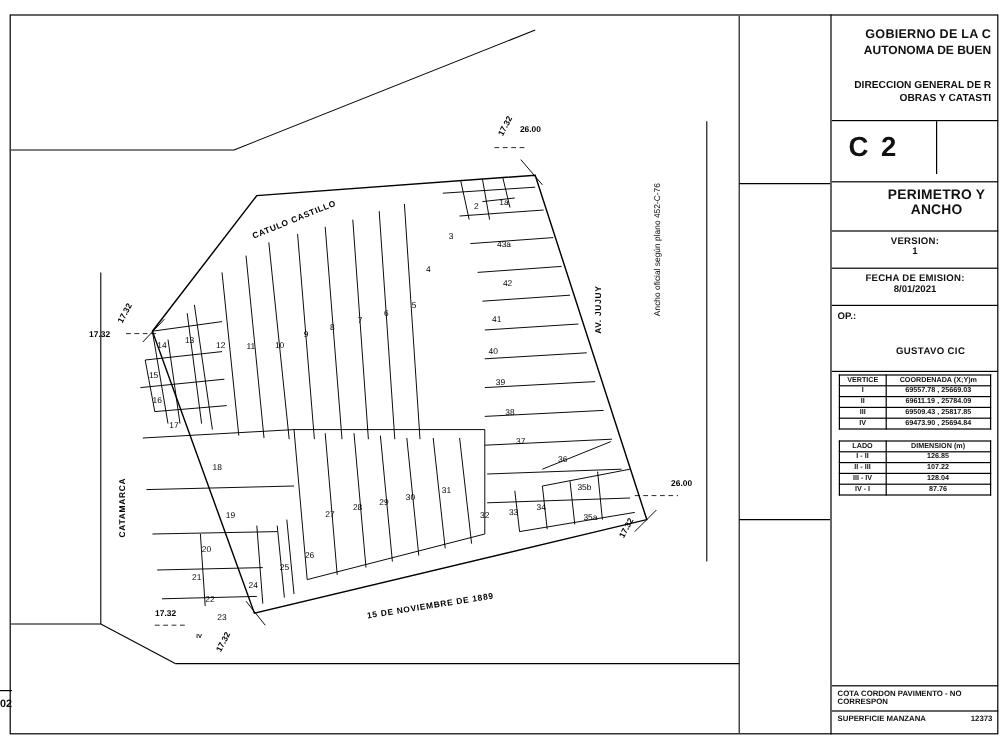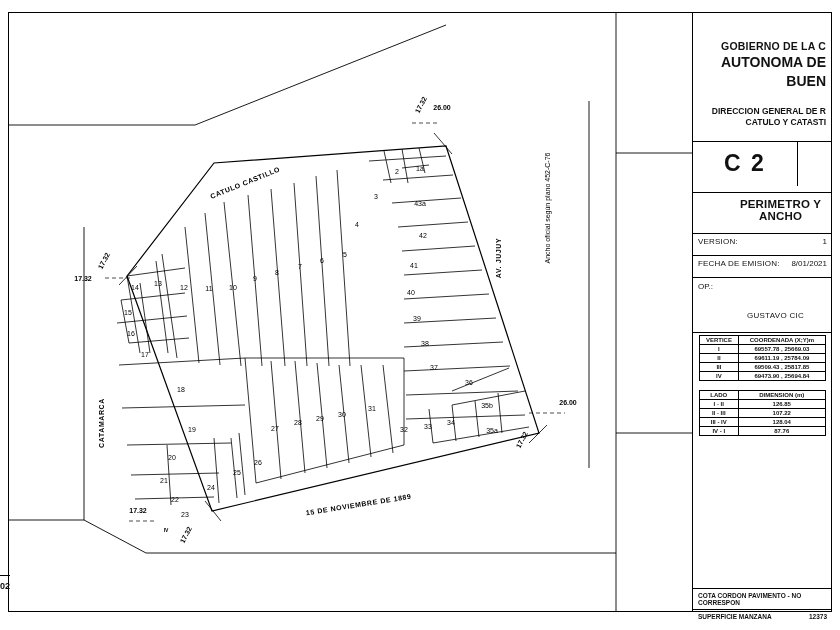--- a/index.html
+++ b/index.html
@@ -15,43 +15,43 @@
     position:absolute;left:8px;top:12px;width:824px;height:600px;
     border:1px solid #000;box-sizing:border-box;
   }
   
   .vdiv{position:absolute;left:692px;top:12px;width:1px;height:600px;background:#000;}
 
   
   .draw{position:absolute;left:9px;top:13px;width:683px;height:598px;overflow:hidden;}
 
   
-  .title-block{position:absolute;left:693px;top:25px;width:139px;height:598px;overflow:hidden;}
+  .title-block{position:absolute;left:693px;top:8px;width:139px;height:598px;overflow:hidden;}
   .tb-head{padding:14px 6px 6px 6px;text-align:right;}
   .tb-head div{font-weight:bold;line-height:1.35;}
   .tb-l1{font-size:10.5px;letter-spacing:.2px;}
-  .tb-l2{font-size:14px;}
+  .tb-l2{font-size:10px;}
   .tb-l3{font-size:8.5px;margin-top:15px;}
   .tb-l4{font-size:8.5px;}
 
   .tb-hr{height:1px;background:#000;margin:6px 0 0 0;}
 
-  .tb-code-row{display:flex;align-items:stretch;height:44px;}
+  .tb-code-row{display:flex;align-items:stretch;height:44px;gap:17px;}
   .tb-code{flex:1;display:flex;align-items:center;justify-content:center;
            font-size:23px;font-weight:bold;letter-spacing:2px;}
   .tb-code-sep{width:1px;background:#000;}
   .tb-code-r{width:34px;}
 
   .tb-title{font-size:11.5px;font-weight:bold;text-align:center;padding:5px 2px;letter-spacing:.2px;margin-left:36px;}
 
-  .tb-row{display:flex;align-items:center;font-size:8px;font-weight:normal;padding:3px 5px;}
+  .tb-row{display:flex;align-items:center;font-size:8px;font-weight:bold;padding:3px 5px;flex-direction:column;}
   .tb-row .lbl{flex:1;letter-spacing:.2px;}
   .tb-row .val{text-align:right;}
 
-  .tb-op{display:flex;font-size:8px;font-weight:normal;padding:4px 5px 6px 5px;justify-content:space-between;}
+  .tb-op{display:flex;font-size:8px;font-weight:bold;padding:4px 5px 6px 5px;justify-content:space-between;}
   .tb-op .lbl{width:26px;}
   .tb-op .val{flex:1;text-align:center;letter-spacing:.3px;margin-top:29px;}
 
   
   .tbl{margin:2px 6px 0 6px;border-collapse:collapse;width:calc(100% - 12px);}
   .tbl td,.tbl th{border:1px solid #000;font-size:6px;padding:1px 2px;font-weight:bold;text-align:center;}
   .tbl th{font-size:6px;}
   .tbl .left{text-align:center;}
   .spacer{height:7px;}
 
@@ -244,21 +244,21 @@
       </g>
     </svg>
   </div>
 
   <div class="title-block">
 
     <div class="tb-head">
       <div class="tb-l1">GOBIERNO DE LA C</div>
       <div class="tb-l2">AUTONOMA DE BUEN</div>
       <div class="tb-l3">DIRECCION GENERAL DE R</div>
-      <div class="tb-l4">CATULO Y CATASTI</div>
+      <div class="tb-l4">OBRAS Y CATASTI</div>
     </div>
 
     <div class="tb-hr"></div>
 
     <div class="tb-code-row">
       <div class="tb-code">C 2</div>
       <div class="tb-code-sep"></div>
       <div class="tb-code-r"></div>
     </div>
 

